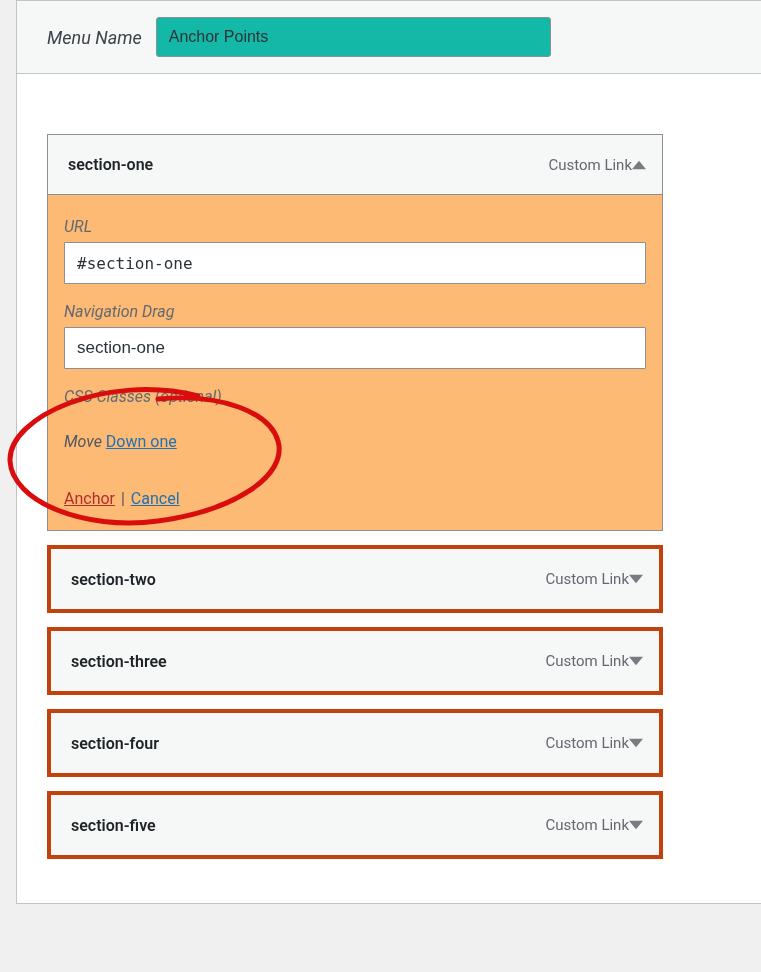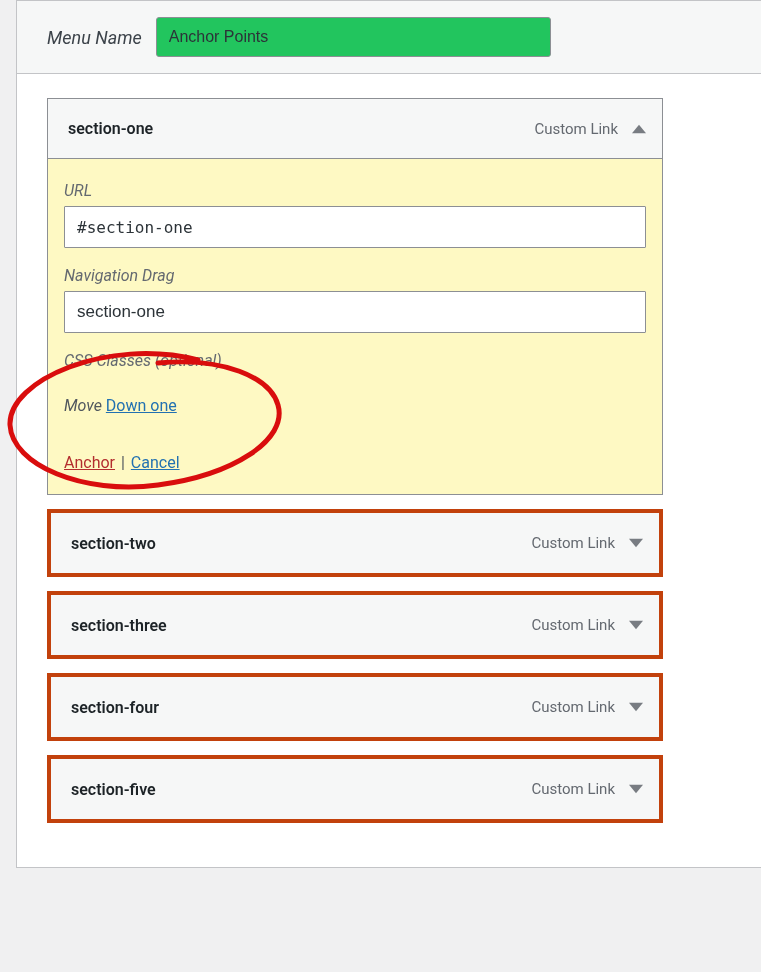--- a/index.html
+++ b/index.html
@@ -30,21 +30,21 @@
   .panel-header label {
     font-style: italic;
     color: #3c434a;
     font-size: 18px;
   }
   .menu-name-input {
     font-size: 16px;
     padding: 6px 12px;
     border: 1px solid #8c8f94;
     border-radius: 3px;
-    background: #22c55e;
+    background: #14b8a6;
     color: #2c3338;
     width: 395px;
     height: 40px;
   }
   .panel-body {
     padding: 24px 30px 30px 30px;
     background: #fff;
   }
   .instructions {
     font-size: 17px;
@@ -56,20 +56,21 @@
     width: 616px;
   }
   .menu-item {
     border: 4px solid #c2410c;
     margin-bottom: 14px;
     background: #f6f7f7;
   }
   .menu-item.expanded {
     border: 1px solid #8c8f94;
     margin-bottom: 14px;
+    margin-top: 36px;
   }
   .menu-item-handle {
     display: flex;
     align-items: center;
     justify-content: space-between;
     padding: 0 16px 0 20px;
     height: 60px;
     cursor: move;
     background: #f6f7f7;
   }
@@ -77,35 +78,34 @@
     border-bottom: 1px solid #8c8f94;
   }
   .item-title {
     font-weight: 600;
     font-size: 16px;
     color: #1d2327;
   }
   .item-controls {
     display: flex;
     align-items: center;
-    gap: 14px;
   }
   .item-type {
     color: #646970;
     font-size: 15px;
   }
   .toggle-arrow {
     color: #787c82;
     cursor: pointer;
     font-size: 14px;
     line-height: 1;
     display: inline-flex;
   }
   .menu-item-settings {
-    background: #fef9c3;
+    background: #fdba74;
     padding: 22px 16px 22px 16px;
     position: relative;
   }
   .field {
     margin-bottom: 18px;
   }
   .field-label {
     display: block;
     font-style: italic;
     color: #646970;

